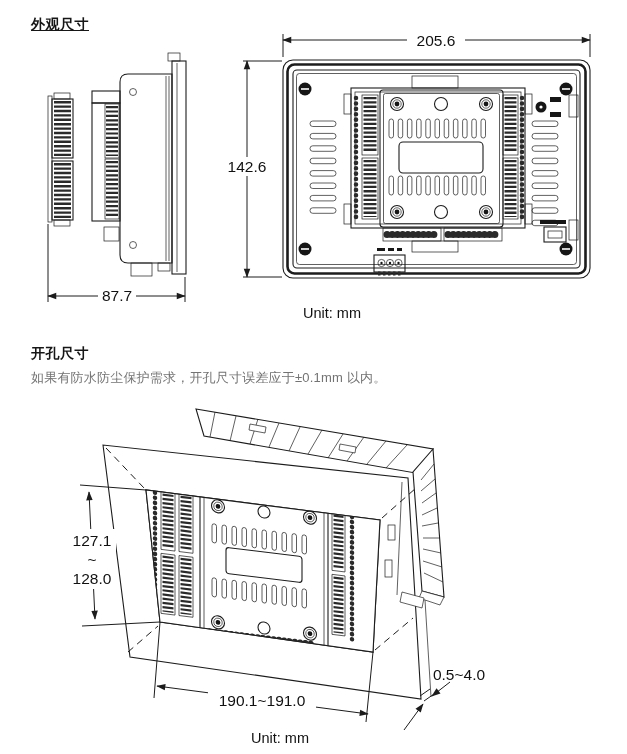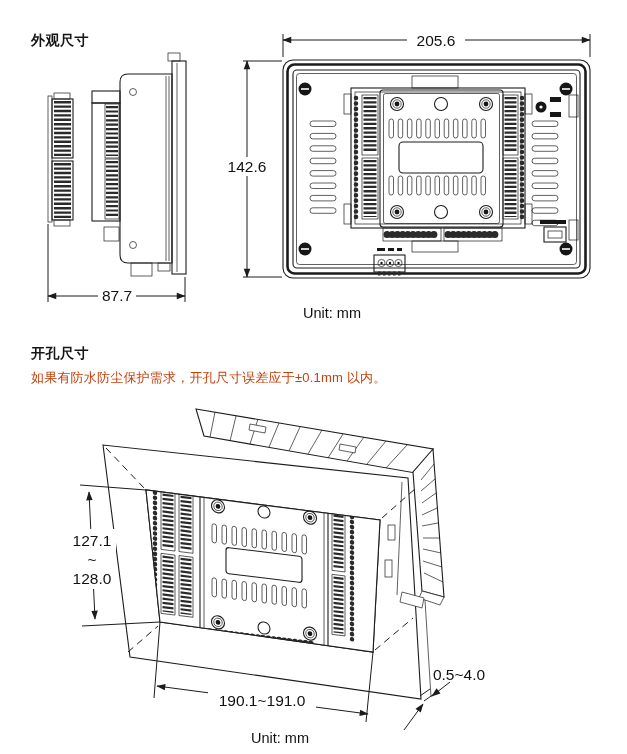--- a/index.html
+++ b/index.html
@@ -1,21 +1,21 @@
 <!DOCTYPE html>
 <html><head>
 <meta charset="utf-8">
 <style>
   html,body{margin:0;padding:0;background:#fff;}
   body{width:627px;height:754px;position:relative;overflow:hidden;
        font-family:"Liberation Sans",sans-serif;color:#111;}
   .heading{position:absolute;font-size:14px;font-weight:bold;letter-spacing:.5px;color:#161616;}
-  #title-appearance{left:31px;top:32px;}
+  #title-appearance{left:31px;top:16px;text-decoration:underline;}
   #title-cutout{left:31px;top:345px;text-align:center;}
-  .note{position:absolute;left:31px;top:369px;font-size:13px;color:#c2410c;letter-spacing:.2px;}
+  .note{position:absolute;left:31px;top:369px;font-size:13px;color:#737373;letter-spacing:.2px;}
   svg{position:absolute;left:0;}
   #svg-top{top:0;}
   #svg-bottom{top:400px;}
   .ln{fill:none;stroke:#1c1c1c;stroke-width:1.1;}
   .thin{fill:none;stroke:#1c1c1c;stroke-width:0.7;}
   .thick{fill:none;stroke:#1c1c1c;stroke-width:2.6;}
   .wfill{fill:#fff;stroke:#1c1c1c;stroke-width:1.1;}
   .wfillthin{fill:#fff;stroke:#1c1c1c;stroke-width:0.7;}
   .dk{fill:#161616;stroke:none;}
   .rib{fill:none;stroke:#2a2a2a;}

